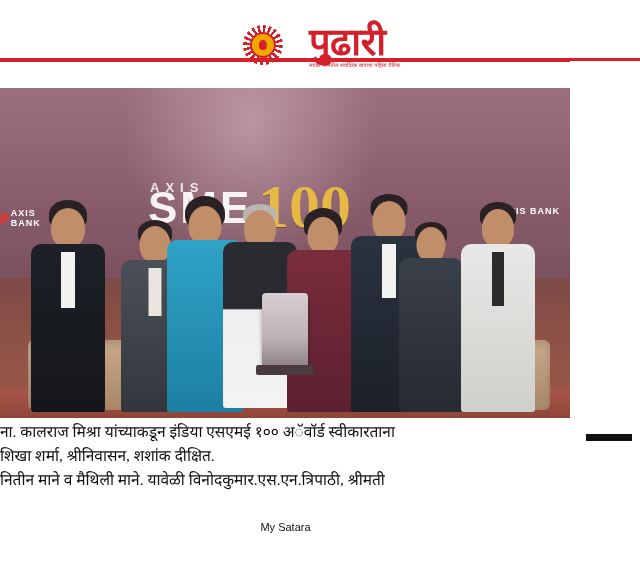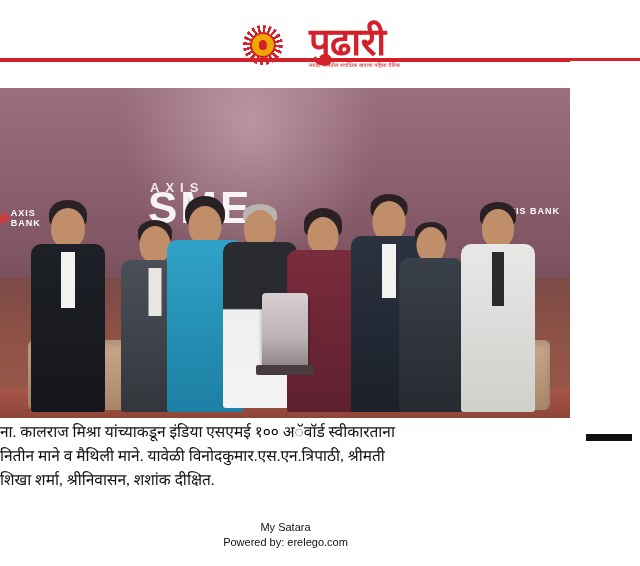--- a/index.html
+++ b/index.html
@@ -336,20 +336,21 @@
   <div class="masthead-rule-thin"></div>
 </div>
 
 <div class="photo-wrap">
   <div class="photo">
 
     <div class="backdrop">
       <div class="backdrop-shine"></div>
       <div class="bd-text-india">AXIS</div>
       <div class="bd-text-sme">SME</div>
+      <div class="bd-text-100">100</div>
       <div class="bd-text-awards">Awards</div>
       <div class="bd-text-year">2016</div>
       <div class="bank-left">
         <span class="mark"></span>
         <span>AXIS BANK</span>
       </div>
       <div class="bank-right">
         <span class="mark"></span>
         <span>AXIS BANK</span>
       </div>
@@ -411,21 +412,20 @@
       <div class="body" style="top:42px;width:74px;height:168px;background:linear-gradient(to bottom,#e8e8e6,#cfcfcc);"></div>
       <div class="shirt" style="top:50px;width:12px;height:54px;background:#2b2b2b;"></div>
     </div>
 
     <div class="trophy"></div>
   </div>
 </div>
 
 <div class="caption">
   <div class="line">ना. कालराज मिश्रा यांच्याकडून इंडिया एसएमई १०० अॅवॉर्ड स्वीकारताना</div>
+  <div class="line">शिखा शर्मा, श्रीनिवासन, शशांक दीक्षित.</div>
   <div class="line">नितीन माने व मैथिली माने. यावेळी विनोदकुमार.एस.एन.त्रिपाठी, श्रीमती</div>
-  <div class="line">शिखा शर्मा, श्रीनिवासन, शशांक दीक्षित.</div>
 </div>
 <div class="caption-bar"></div>
 
 <div class="footer">
   <div>My Satara</div>
-  <div>Powered by: erelego.com</div>
 </div>
 
 </body></html>

